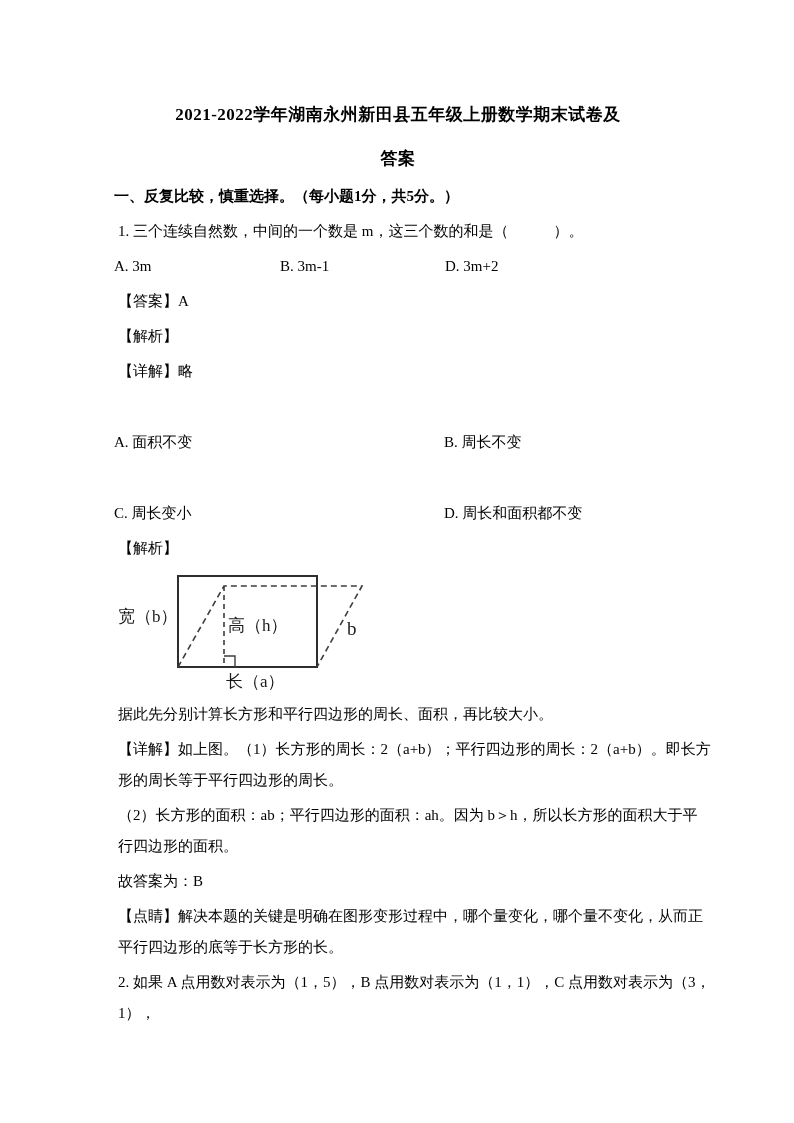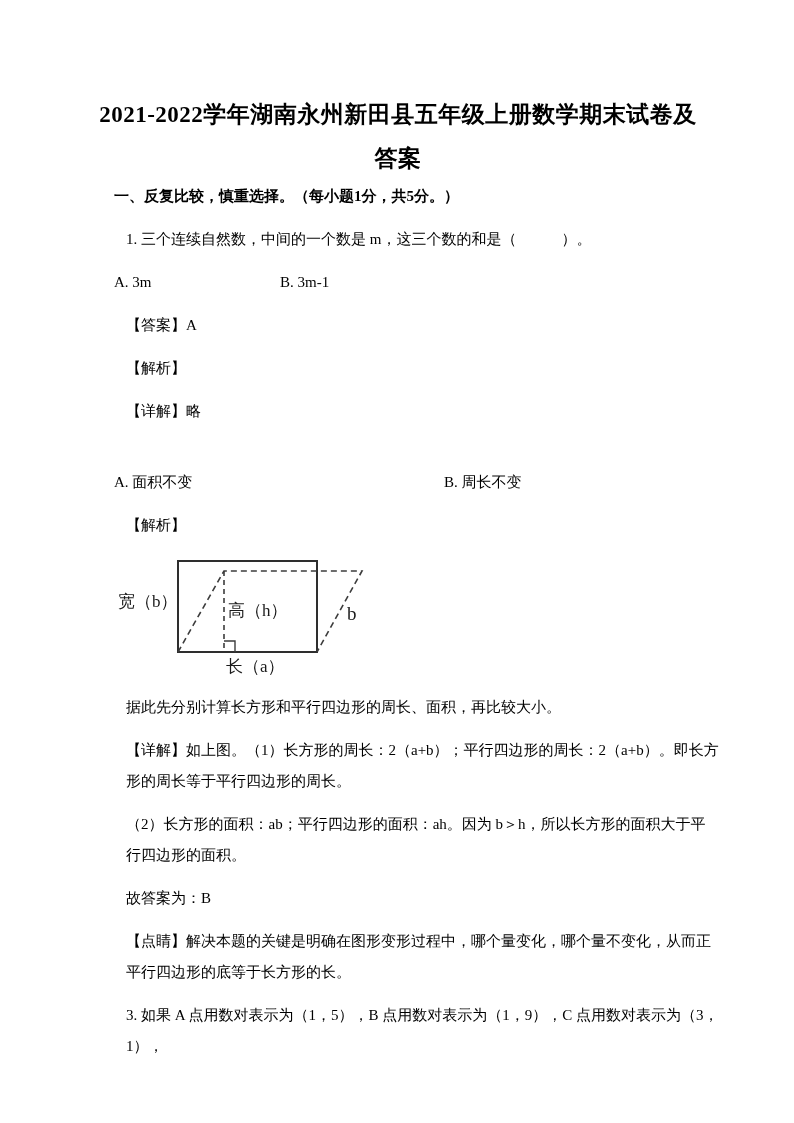--- a/index.html
+++ b/index.html
@@ -9,38 +9,38 @@
     height: 1123px;
     background: #ffffff;
     color: #000;
     font-family: "Liberation Serif", serif;
     font-size: 15px;
     box-sizing: border-box;
     padding: 93px 58px 0 114px;
     overflow: hidden;
   }
   .title {
-    font-size: 23px;
+    font-size: 17px;
     font-weight: bold;
     line-height: 44px;
     text-align: center;
     white-space: pre-line;
     margin: 0 0 0 -56px;   
     width: 680px;
     letter-spacing: 0.5px;
   }
   .heading {
     font-weight: bold;
     line-height: 31px;
     white-space: pre-line;
   }
   .para {
     line-height: 31px;
     white-space: pre-line;
-    margin: 12px;
+    margin: 4px;
   }
   .opt-grid-4 {
     display: grid;
     grid-template-columns: 166px 165px 162px 1fr;
     line-height: 31px;
   }
   .opt-grid-2 {
     display: grid;
     grid-template-columns: 330px 1fr;
     line-height: 31px;
@@ -64,28 +64,33 @@
 
   <h1 class="title">2021-2022学年湖南永州新田县五年级上册数学期末试卷及
 答案</h1>
 
   <div class="heading">一、反复比较，慎重选择。（每小题1分，共5分。）</div>
 
   <div class="para">1. 三个连续自然数，中间的一个数是 m，这三个数的和是（　　　）。</div>
   <div class="opt-grid-4">
     <span>A. 3m</span>
     <span>B. 3m-1</span>
+    <span>D. 3m+2</span>
   </div>
   <div class="para">【答案】A</div>
   <div class="para">【解析】</div>
   <div class="para">【详解】略</div>
 
   <div class="opt-grid-2">
     <span>A. 面积不变</span>
     <span>B. 周长不变</span>
+  </div>
+  <div class="opt-grid-2">
+    <span>C. 周长变小</span>
+    <span>D. 周长和面积都不变</span>
   </div>
   <div class="para">【解析】</div>
 
   <div class="diagram-wrap">
     <svg width="300" height="127" viewBox="0 0 300 127">
       <rect x="64" y="8" width="139" height="91" fill="none" stroke="#2e2e2e" stroke-width="2"></rect>
       <path d="M64 99 L110 18 L248 18 L203 99" fill="none" stroke="#3c3c3c" stroke-width="1.6" stroke-dasharray="6 4"></path>
       <line x1="110" y1="18" x2="110" y2="99" stroke="#3c3c3c" stroke-width="1.6" stroke-dasharray="5 4"></line>
       <path d="M110 88 L121 88 L121 99" fill="none" stroke="#3c3c3c" stroke-width="1.4"></path>
       <text x="4" y="54" font-size="17">宽（b）</text>
@@ -97,15 +102,15 @@
 
   <div class="para">据此先分别计算长方形和平行四边形的周长、面积，再比较大小。</div>
   <div class="para">【详解】如上图。（1）长方形的周长：2（a+b）；平行四边形的周长：2（a+b）。即长方
 形的周长等于平行四边形的周长。</div>
   <div class="para">（2）长方形的面积：ab；平行四边形的面积：ah。因为 b＞h，所以长方形的面积大于平
 行四边形的面积。</div>
   <div class="para">故答案为：B</div>
   <div class="para">【点睛】解决本题的关键是明确在图形变形过程中，哪个量变化，哪个量不变化，从而正
 平行四边形的底等于长方形的长。</div>
 
-  <div class="para">3. 如果 A 点用数对表示为（1，5），B 点用数对表示为（1，9），C 点用数对表示为（3，1），</div>
+  <div class="para">2. 如果 A 点用数对表示为（1，5），B 点用数对表示为（1，1），C 点用数对表示为（3，1），</div>
 
 </div>
 
 </body></html>

